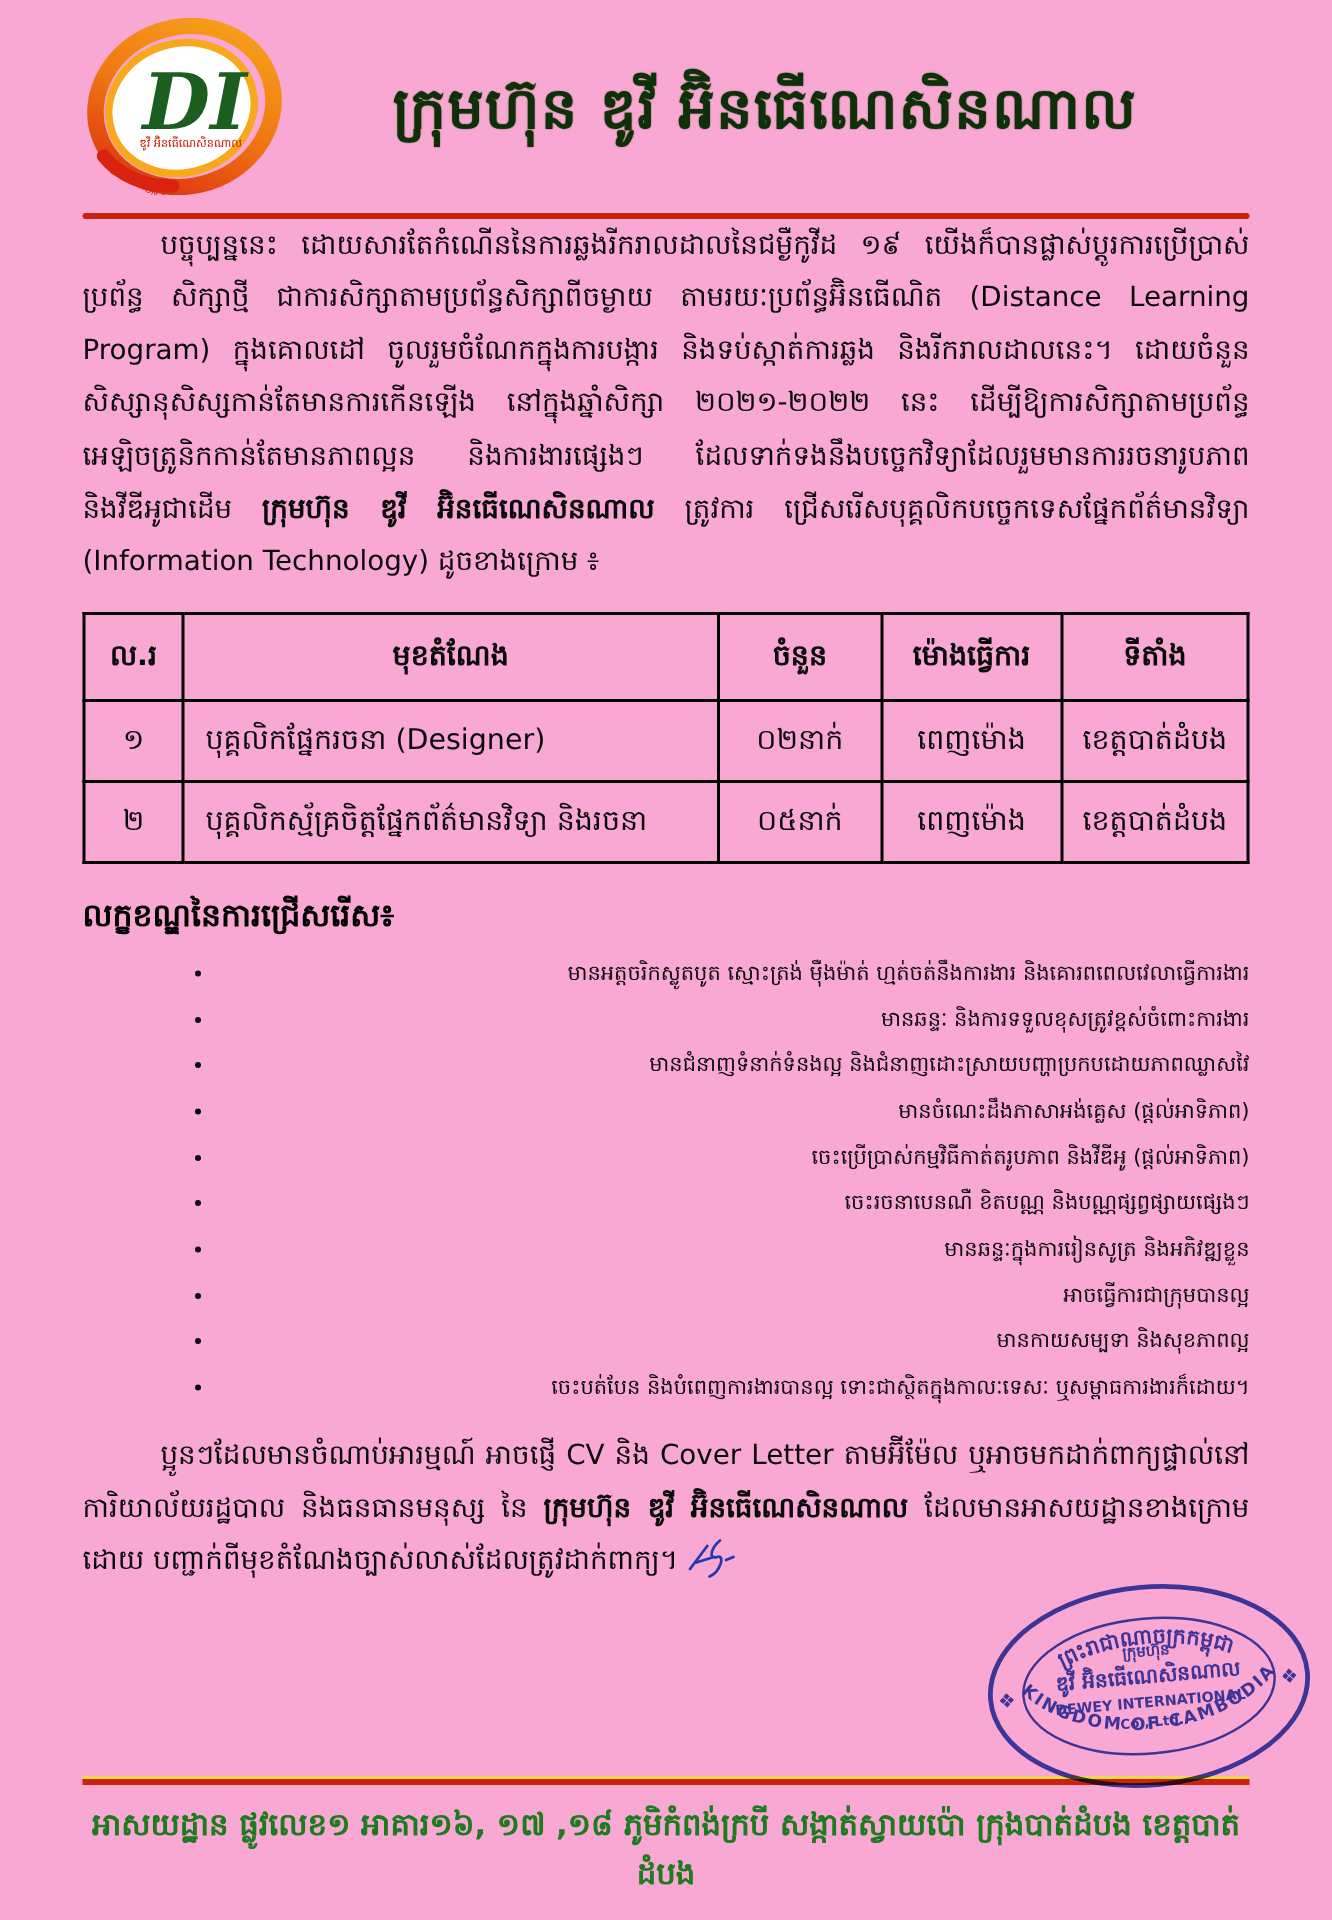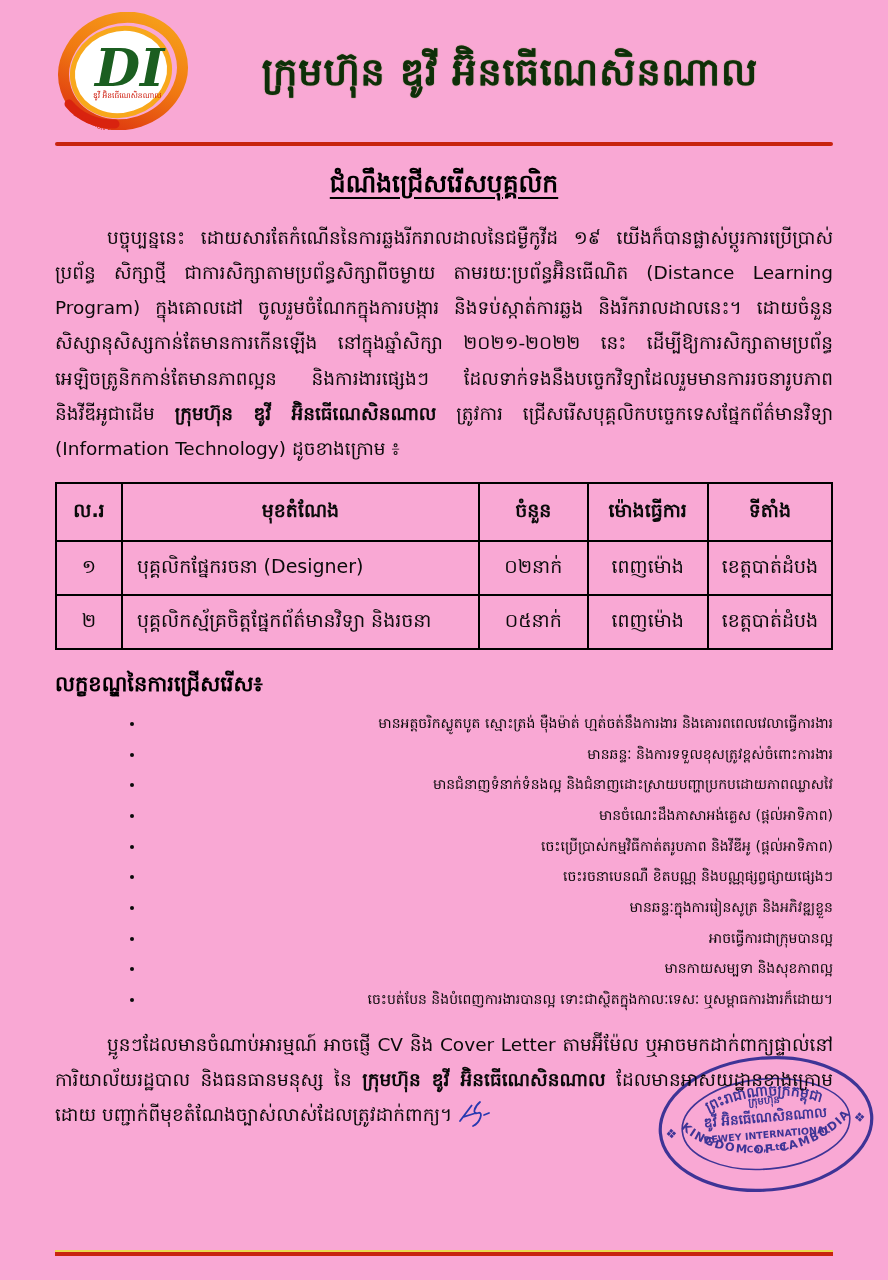--- a/index.html
+++ b/index.html
@@ -103,21 +103,20 @@
           <text x="38" y="86" font-size="7.5" fill="#cc1100">ឌូវី អ៊ិនធើណេសិនណាល</text>
           <text x="18" y="103" font-size="6" fill="#d9230f" transform="rotate(28 18 103)">EDUCATION FOR LIFE</text>
         </svg>
       </div>
       <div class="names">
         <div class="khmer-name">ក្រុមហ៊ុន ឌូវី អ៊ិនធើណេសិនណាល</div>
       </div>
     </div>
     <div class="rule-red"></div>
 
-    <div class="doc-title">ជំណឹងជ្រើសរើសបុគ្គលិក</div>
 
     <p class="para"><span>បច្ចុប្បន្ននេះ ដោយសារតែកំណើននៃការឆ្លងរីករាលដាលនៃជម្ងឺកូវីដ ១៩ យើងក៏បានផ្លាស់ប្ដូរការប្រើប្រាស់ប្រព័ន្ធ សិក្សាថ្មី ជាការសិក្សាតាមប្រព័ន្ធសិក្សាពីចម្ងាយ តាមរយៈប្រព័ន្ធអ៊ិនធើណិត (Distance Learning Program) ក្នុងគោលដៅ ចូលរួមចំណែកក្នុងការបង្ការ និងទប់ស្កាត់ការឆ្លង និងរីករាលដាលនេះ។ ដោយចំនួនសិស្សានុសិស្សកាន់តែមានការកើនឡើង នៅក្នុងឆ្នាំសិក្សា ២០២១-២០២២ នេះ ដើម្បីឱ្យការសិក្សាតាមប្រព័ន្ធអេឡិចត្រូនិកកាន់តែមានភាពល្អន និងការងារផ្សេងៗ ដែលទាក់ទងនឹងបច្ចេកវិទ្យាដែលរួមមានការរចនារូបភាព និងវីឌីអូជាដើម </span><b>ក្រុមហ៊ុន ឌូវី អ៊ិនធើណេសិនណាល</b><span> ត្រូវការ ជ្រើសរើសបុគ្គលិកបច្ចេកទេសផ្នែកព័ត៌មានវិទ្យា (Information Technology) ដូចខាងក្រោម ៖</span></p>
 
     <table class="positions">
       <colgroup>
           <col class="c-no">
           <col class="c-pos">
           <col class="c-num">
           <col class="c-hrs">
           <col class="c-loc">
@@ -185,14 +184,15 @@
     <text font-size="11.5" font-weight="bold" fill="#2e3fae" letter-spacing="1.5">
       <textPath href="#arcBot" startOffset="50%" text-anchor="middle">KINGDOM OF CAMBODIA</textPath>
     </text>
     <text x="13" y="82" font-size="13" fill="#2e3fae">❖</text>
     <text x="202" y="82" font-size="13" fill="#2e3fae">❖</text>
   </svg>
 
   <div class="footer">
     <div class="rule-yellow"></div>
     <div class="rule-red2"></div>
+    <div class="footer-line1">អាសយដ្ឋាន ផ្លូវលេខ១ អាគារ១៦, ១៧ ,១៨ ភូមិកំពង់ក្របី សង្កាត់ស្វាយប៉ោ ក្រុងបាត់ដំបង ខេត្តបាត់ដំបង</div>
   </div>
 </div>
 
 </body></html>

